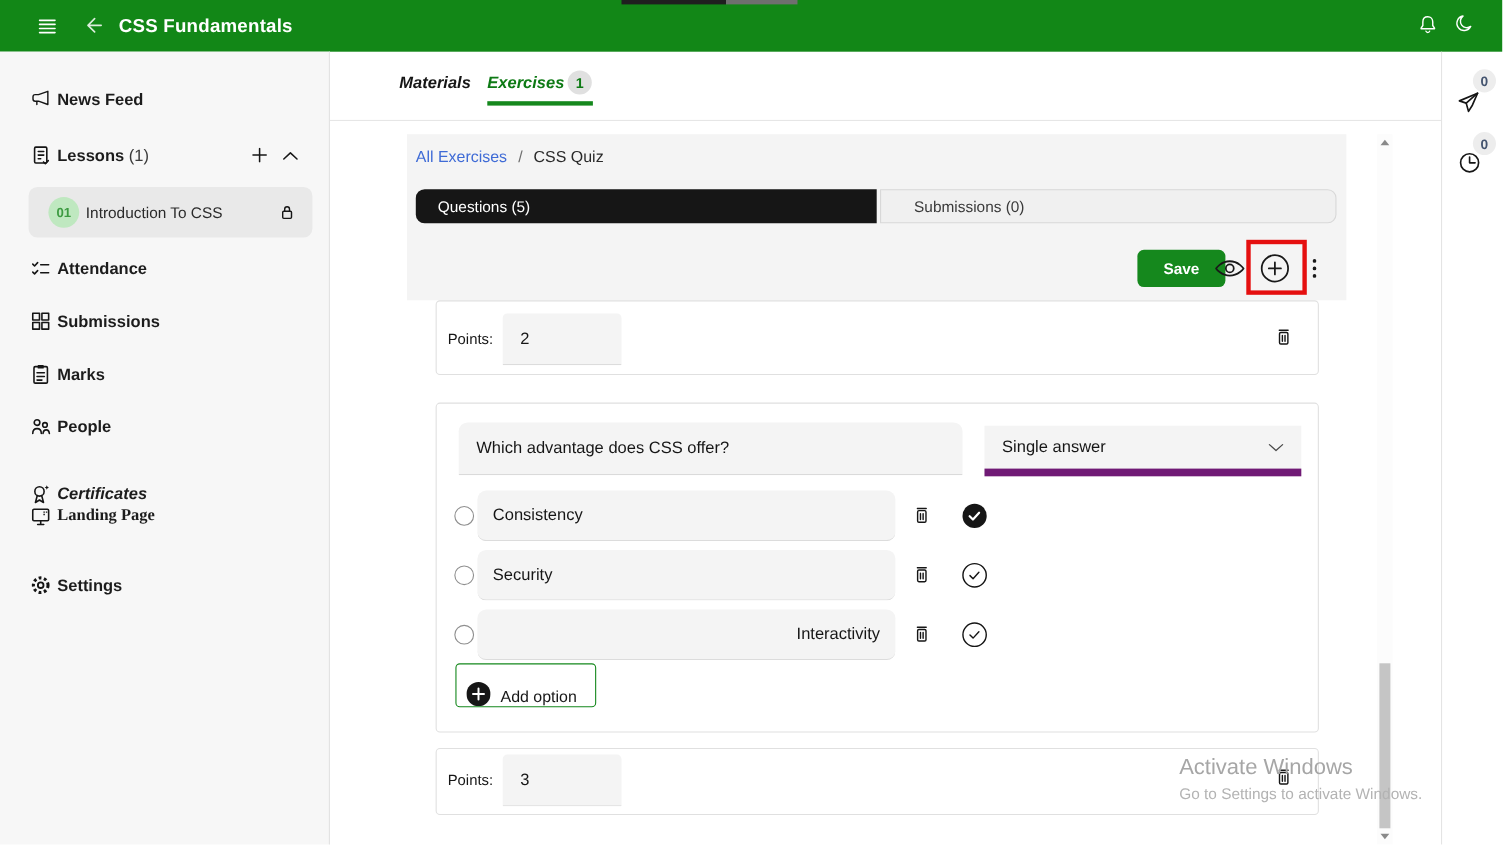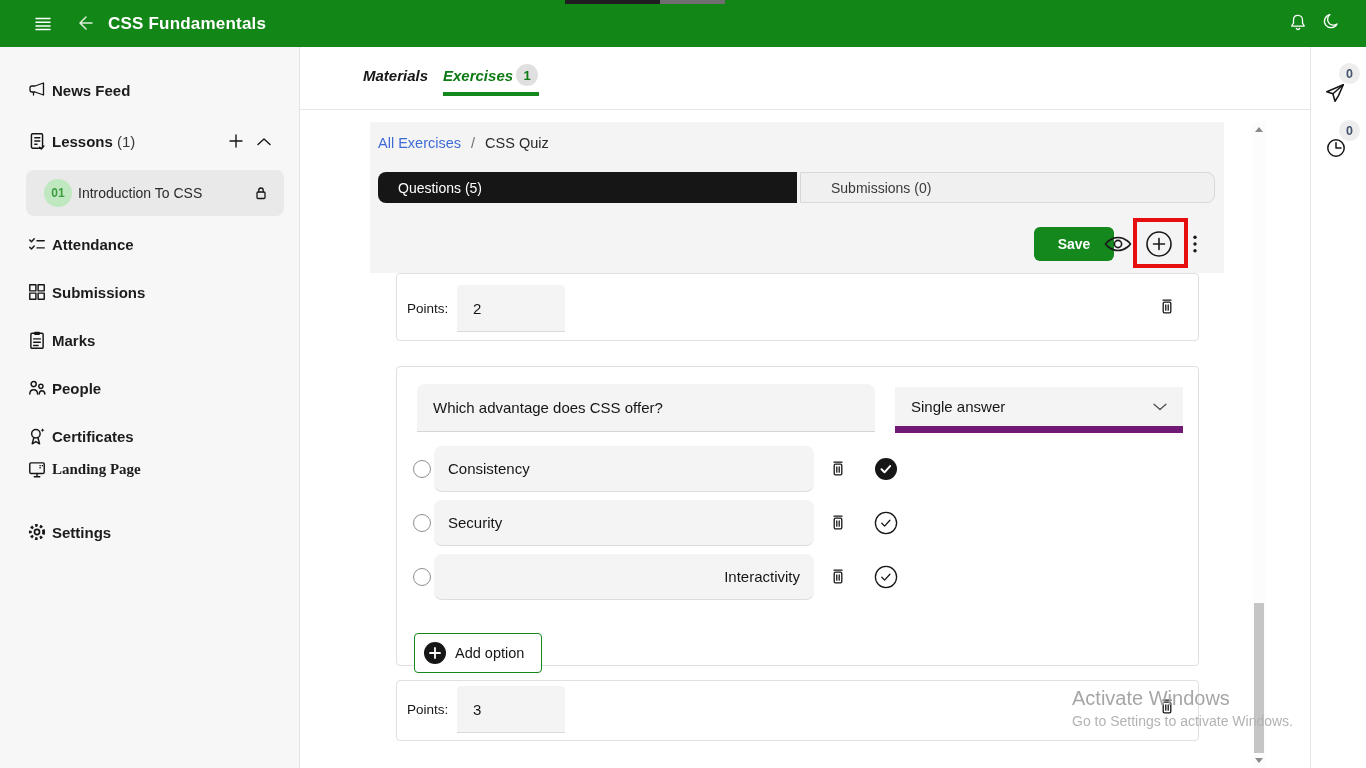--- a/index.html
+++ b/index.html
@@ -186,21 +186,21 @@
         <svg width="20" height="20" viewBox="0 0 18 18">
           <circle class="stroke" cx="6" cy="5.5" r="2.3"></circle>
           <path class="stroke" d="M2.5 14.5c0-2.4 1.5-4 3.5-4s3.5 1.6 3.5 4"></path>
           <circle class="stroke" cx="12.5" cy="7.5" r="1.9"></circle>
           <path class="stroke" d="M10.9 14.5c.2-1.9 1.1-3 2.6-3s2.4 1.1 2.6 3"></path>
         </svg>
       </span>
       <span class="side-label">People</span>
     </div>
 
-    <div class="side-row" style="top:365px;">
+    <div class="side-row" style="top:378px;font-style:italic;">
       <span class="sicon">
         <svg width="20" height="20" viewBox="0 0 18 18">
           <circle class="stroke" cx="8" cy="7" r="3.8"></circle>
           <path class="stroke" d="M6.2 10.3L4.7 16l3.3-2 3.3 2-1.5-5.7"></path>
           <path d="M14 2l.55 1.25L15.8 3.8l-1.25.55L14 5.6l-.55-1.25-1.25-.55 1.25-.55z" fill="currentColor"></path>
         </svg>
       </span>
       <span class="side-label">Certificates</span>
     </div>
 
@@ -329,21 +329,21 @@
           <path class="stroke" d="M8.8 8v5.2M11.2 8v5.2"></path>
         </svg>
     </span>
     <span class="abs" style="left:477px; top:198px;">
       <svg width="24" height="24" viewBox="0 0 24 24">
         <circle cx="12" cy="12" r="10.6" fill="none" stroke="#161616" stroke-width="1.3"></circle>
         <path d="M7.8 12.3l2.8 2.8 5.3-5.8" fill="none" stroke="#161616" stroke-width="1.3" stroke-linecap="round" stroke-linejoin="round"></path>
       </svg>
     </span>
 
-    <div class="abs add-option" style="left:17px; top:266px;">
+    <div class="abs add-option" style="left:17px; top:236px;align-items:flex-end;">
       <span>
         <svg width="22" height="22" viewBox="0 0 22 22">
           <circle cx="11" cy="11" r="11" fill="#161616"></circle>
           <path d="M11 6v10M6 11h10" stroke="#fff" stroke-width="1.8" stroke-linecap="round"></path>
         </svg>
       </span>
       <span class="add-option-label">Add option</span>
     </div>
   </div>
 

